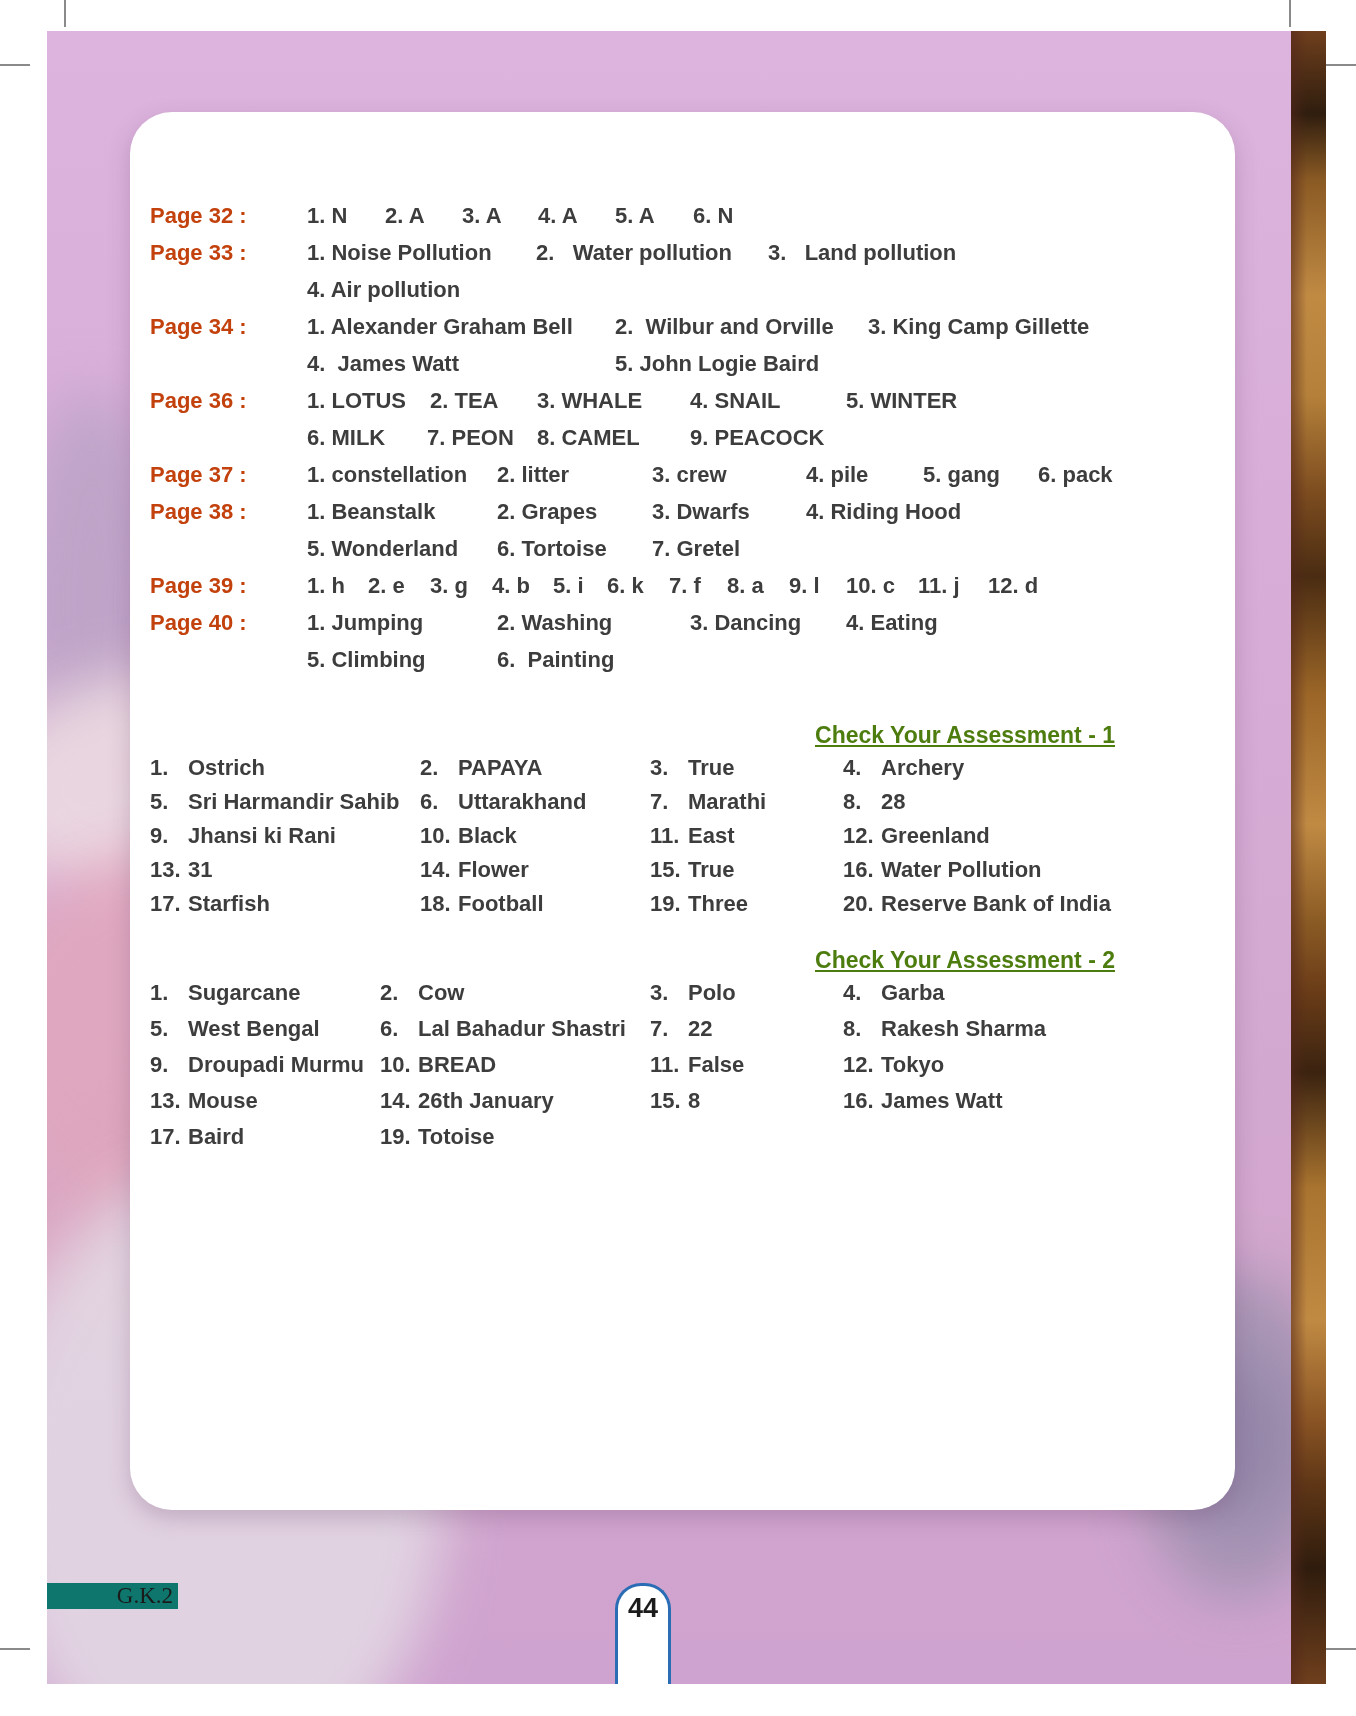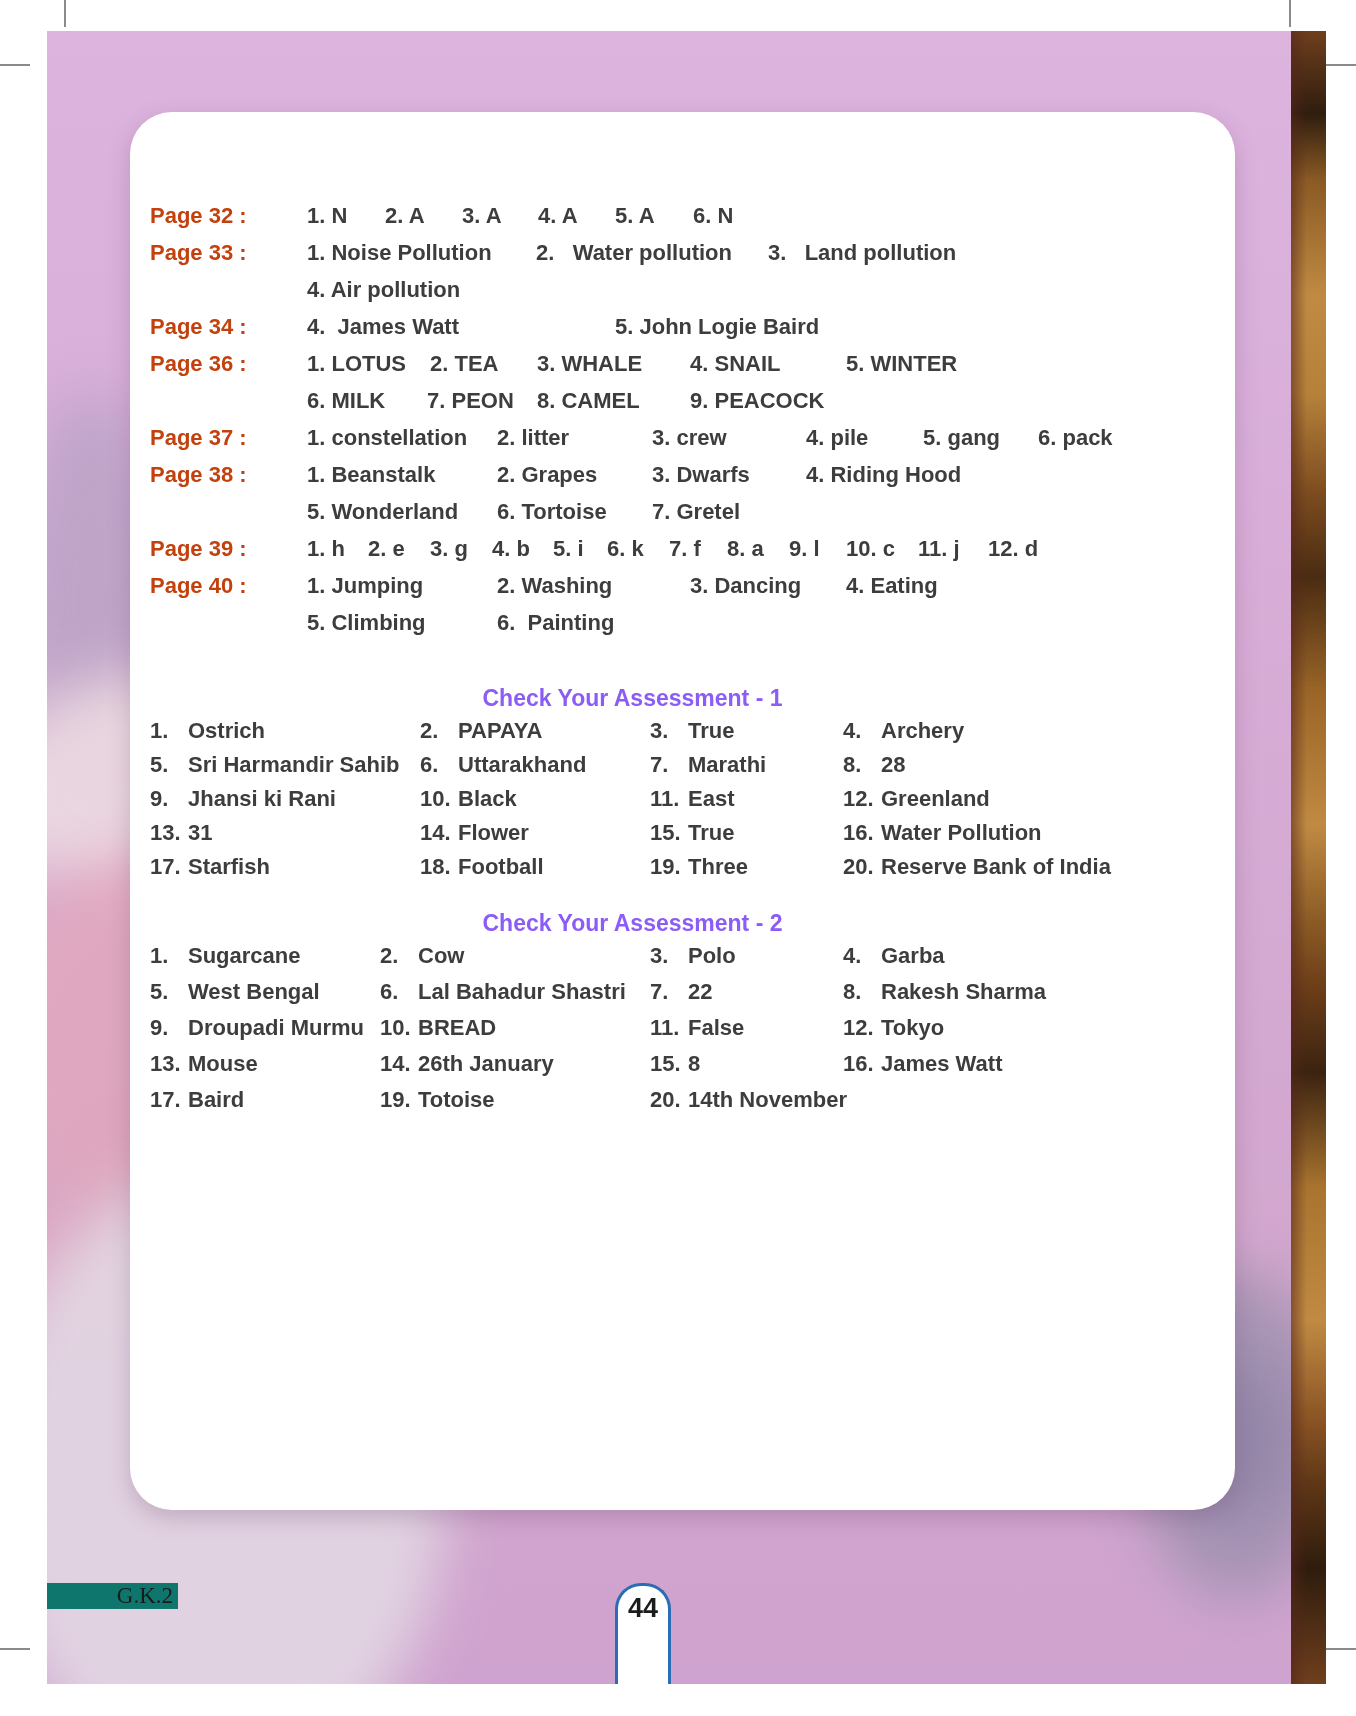--- a/index.html
+++ b/index.html
@@ -44,21 +44,21 @@
   .ak-row{display:flex;align-items:flex-start;}
   .ak-label{
     width:157px;flex:0 0 157px;color:#c2410c;font-weight:700;font-size:22px;line-height:37px;
     white-space:pre;
   }
   .ak-lines{flex:1 1 auto;min-width:0;}
   .ak-line{line-height:37px;font-size:22px;font-weight:700;white-space:nowrap;text-decoration:underline;}
   .ak-item{display:inline-block;white-space:pre;vertical-align:top;}
   
   .as-heading{
-    margin-top:42px;color:#8b5cf6;font-weight:700;font-size:23px;line-height:30px;text-align:center;
+    margin-top:42px;color:#4d7c0f;font-weight:700;font-size:23px;line-height:30px;text-align:right;text-decoration:underline;
   }
   .as-heading.second{margin-top:20px;}
   .as-grid{display:grid;margin-top:5px;}
   .grid-a1{grid-template-columns:270px 230px 193px 1fr;}
   .grid-a2{grid-template-columns:230px 270px 193px 1fr;}
   .grid-a1 .as-cell{height:34px;}
   .grid-a2 .as-cell{height:36px;}
   .as-cell{font-size:22px;font-weight:700;white-space:nowrap;}
   .as-num{display:inline-block;min-width:38px;white-space:pre;}
   .as-text{white-space:pre;}
@@ -114,20 +114,21 @@
         <div class="ak-row">
           <div class="ak-label">Page 33 :</div>
           <div class="ak-lines">
             <div class="ak-line"><span class="ak-item" style="width: 229px;">1. Noise Pollution</span><span class="ak-item" style="width: 232px;">2.   Water pollution</span><span class="ak-item">3.   Land pollution</span></div>
             <div class="ak-line"><span class="ak-item">4. Air pollution</span></div>
           </div>
         </div>
         <div class="ak-row">
           <div class="ak-label">Page 34 :</div>
           <div class="ak-lines">
+            <div class="ak-line"><span class="ak-item" style="width: 308px;">1. Alexander Graham Bell</span><span class="ak-item" style="width: 253px;">2.  Wilbur and Orville</span><span class="ak-item">3. King Camp Gillette</span></div>
             <div class="ak-line"><span class="ak-item" style="width: 308px;">4.  James Watt</span><span class="ak-item">5. John Logie Baird</span></div>
           </div>
         </div>
         <div class="ak-row">
           <div class="ak-label">Page 36 :</div>
           <div class="ak-lines">
             <div class="ak-line"><span class="ak-item" style="width: 123px;">1. LOTUS</span><span class="ak-item" style="width: 107px;">2. TEA</span><span class="ak-item" style="width: 153px;">3. WHALE</span><span class="ak-item" style="width: 156px;">4. SNAIL</span><span class="ak-item">5. WINTER</span></div>
             <div class="ak-line"><span class="ak-item" style="width: 120px;">6. MILK</span><span class="ak-item" style="width: 110px;">7. PEON</span><span class="ak-item" style="width: 153px;">8. CAMEL</span><span class="ak-item">9. PEACOCK</span></div>
           </div>
         </div>
@@ -196,21 +197,20 @@
         <div class="as-cell"><span class="as-num">9.</span><span class="as-text">Droupadi Murmu</span></div>
         <div class="as-cell"><span class="as-num">10.</span><span class="as-text">BREAD</span></div>
         <div class="as-cell"><span class="as-num">11.</span><span class="as-text">False</span></div>
         <div class="as-cell"><span class="as-num">12.</span><span class="as-text">Tokyo</span></div>
         <div class="as-cell"><span class="as-num">13.</span><span class="as-text">Mouse</span></div>
         <div class="as-cell"><span class="as-num">14.</span><span class="as-text">26th January</span></div>
         <div class="as-cell"><span class="as-num">15.</span><span class="as-text">8</span></div>
         <div class="as-cell"><span class="as-num">16.</span><span class="as-text">James Watt</span></div>
         <div class="as-cell"><span class="as-num">17.</span><span class="as-text">Baird</span></div>
         <div class="as-cell"><span class="as-num">19.</span><span class="as-text">Totoise</span></div>
-        <div class="as-cell"><span class="as-num">20.</span><span class="as-text">14th November</span></div>
       </div>
   </div>
 </div>
 
 <div class="bottom-white"></div>
 
 <div class="book-label-box">
   <span class="book-label-text">G.K.2</span>
 </div>
 

